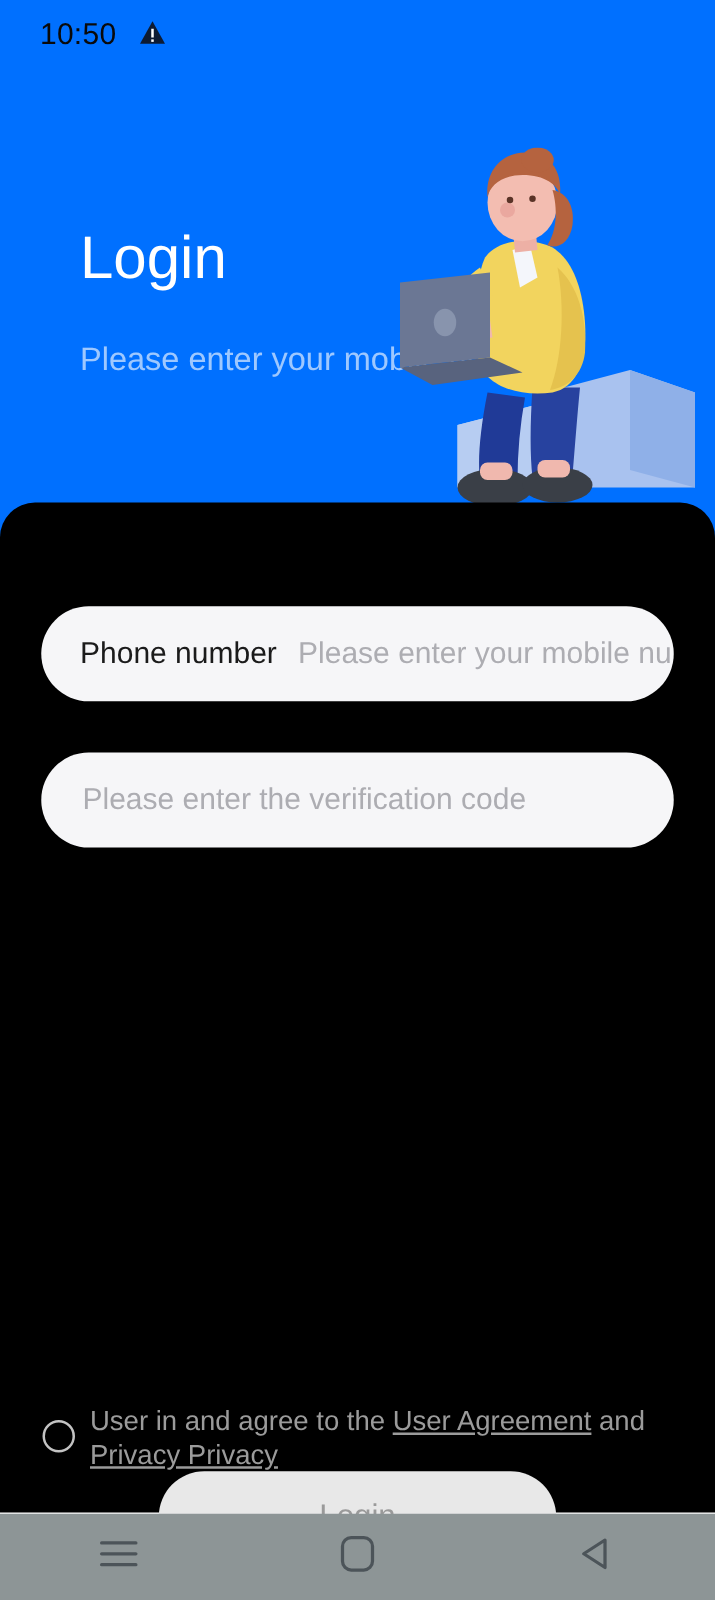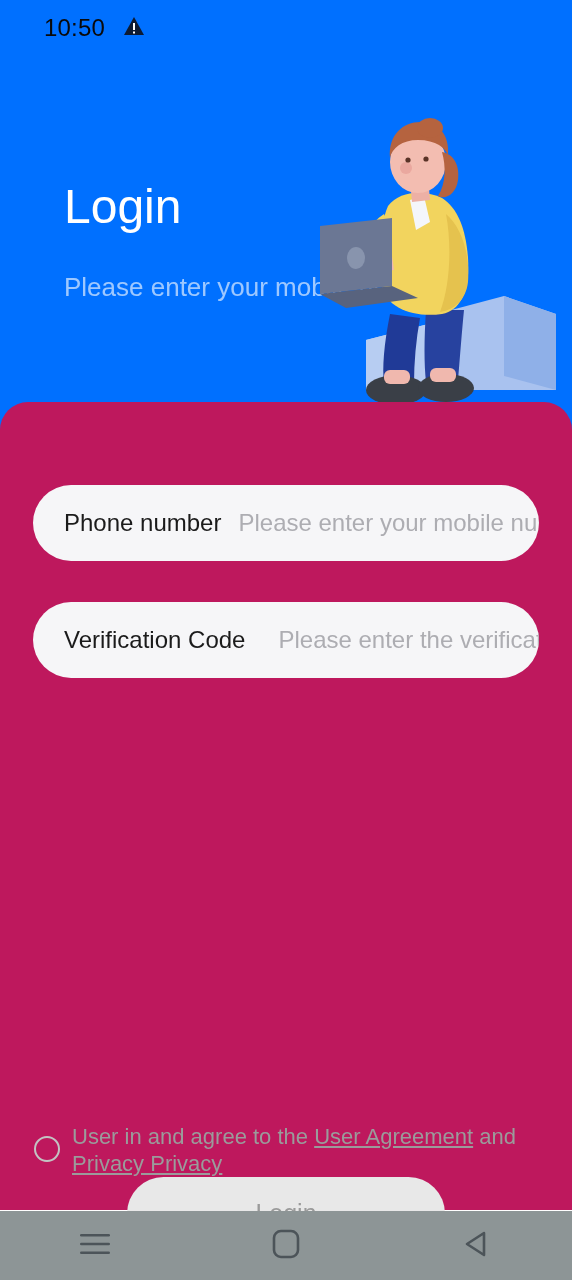--- a/index.html
+++ b/index.html
@@ -10,21 +10,21 @@
   }
   .phone { position:relative; width:572px; height:1280px; overflow:hidden; }
 
   
   .header {
     position:absolute; left:0; top:0; width:572px; height:430px;
     background:#0070ff; overflow:hidden;
   }
   .statusbar {
     position:absolute; left:0; top:0; width:549px; height:56px;
-    display:flex; align-items:center; padding:0 44px;
+    display:flex; align-items:center; padding:0 32px;
   }
   .sb-left { display:flex; align-items:center; gap:18px; }
   .sb-time { color:#0a0a0a; font-size:24px; letter-spacing:.2px; }
   .sb-right { margin-left:auto; display:flex; align-items:center; gap:13px; }
   .ico { display:block; }
   .batt {
     position:relative; width:46px; height:24px;
     border:2px solid #0d2f66; border-radius:6px;
     display:flex; align-items:center; justify-content:center;
   }
@@ -43,21 +43,21 @@
     font-size:26px; color:rgba(255,255,255,.62); line-height:1.2;
     white-space:nowrap;
   }
 
   
   .illus { position:absolute; left:318px; top:118px; width:254px; height:290px; }
 
   
   .card {
     position:absolute; left:0; top:402px; width:572px; height:808px;
-    background:#be185d; border-radius:28px 28px 0 0;
+    background:#000000; border-radius:28px 28px 0 0;
   }
 
   .field {
     position:absolute; left:33px; width:506px; height:76px;
     background:#f6f6f8; border-radius:38px;
     display:flex; align-items:center; overflow:hidden;
   }
   #field-phone { top:83px; }
   #field-code  { top:200px; }
 
@@ -193,21 +193,20 @@
   </div>
 
   <div class="card">
 
     <div class="field" id="field-phone">
       <span class="f-label">Phone number</span>
       <span class="f-input">Please enter your mobile number</span>
     </div>
 
     <div class="field" id="field-code">
-      <span class="f-label">Verification Code</span>
       <span class="f-input">Please enter the verification code</span>
     </div>
 
     <div class="send-clip"></div>
 
     <button class="login-btn">Login</button>
   </div>
 
   <div class="agree">
     <div class="radio"></div>

